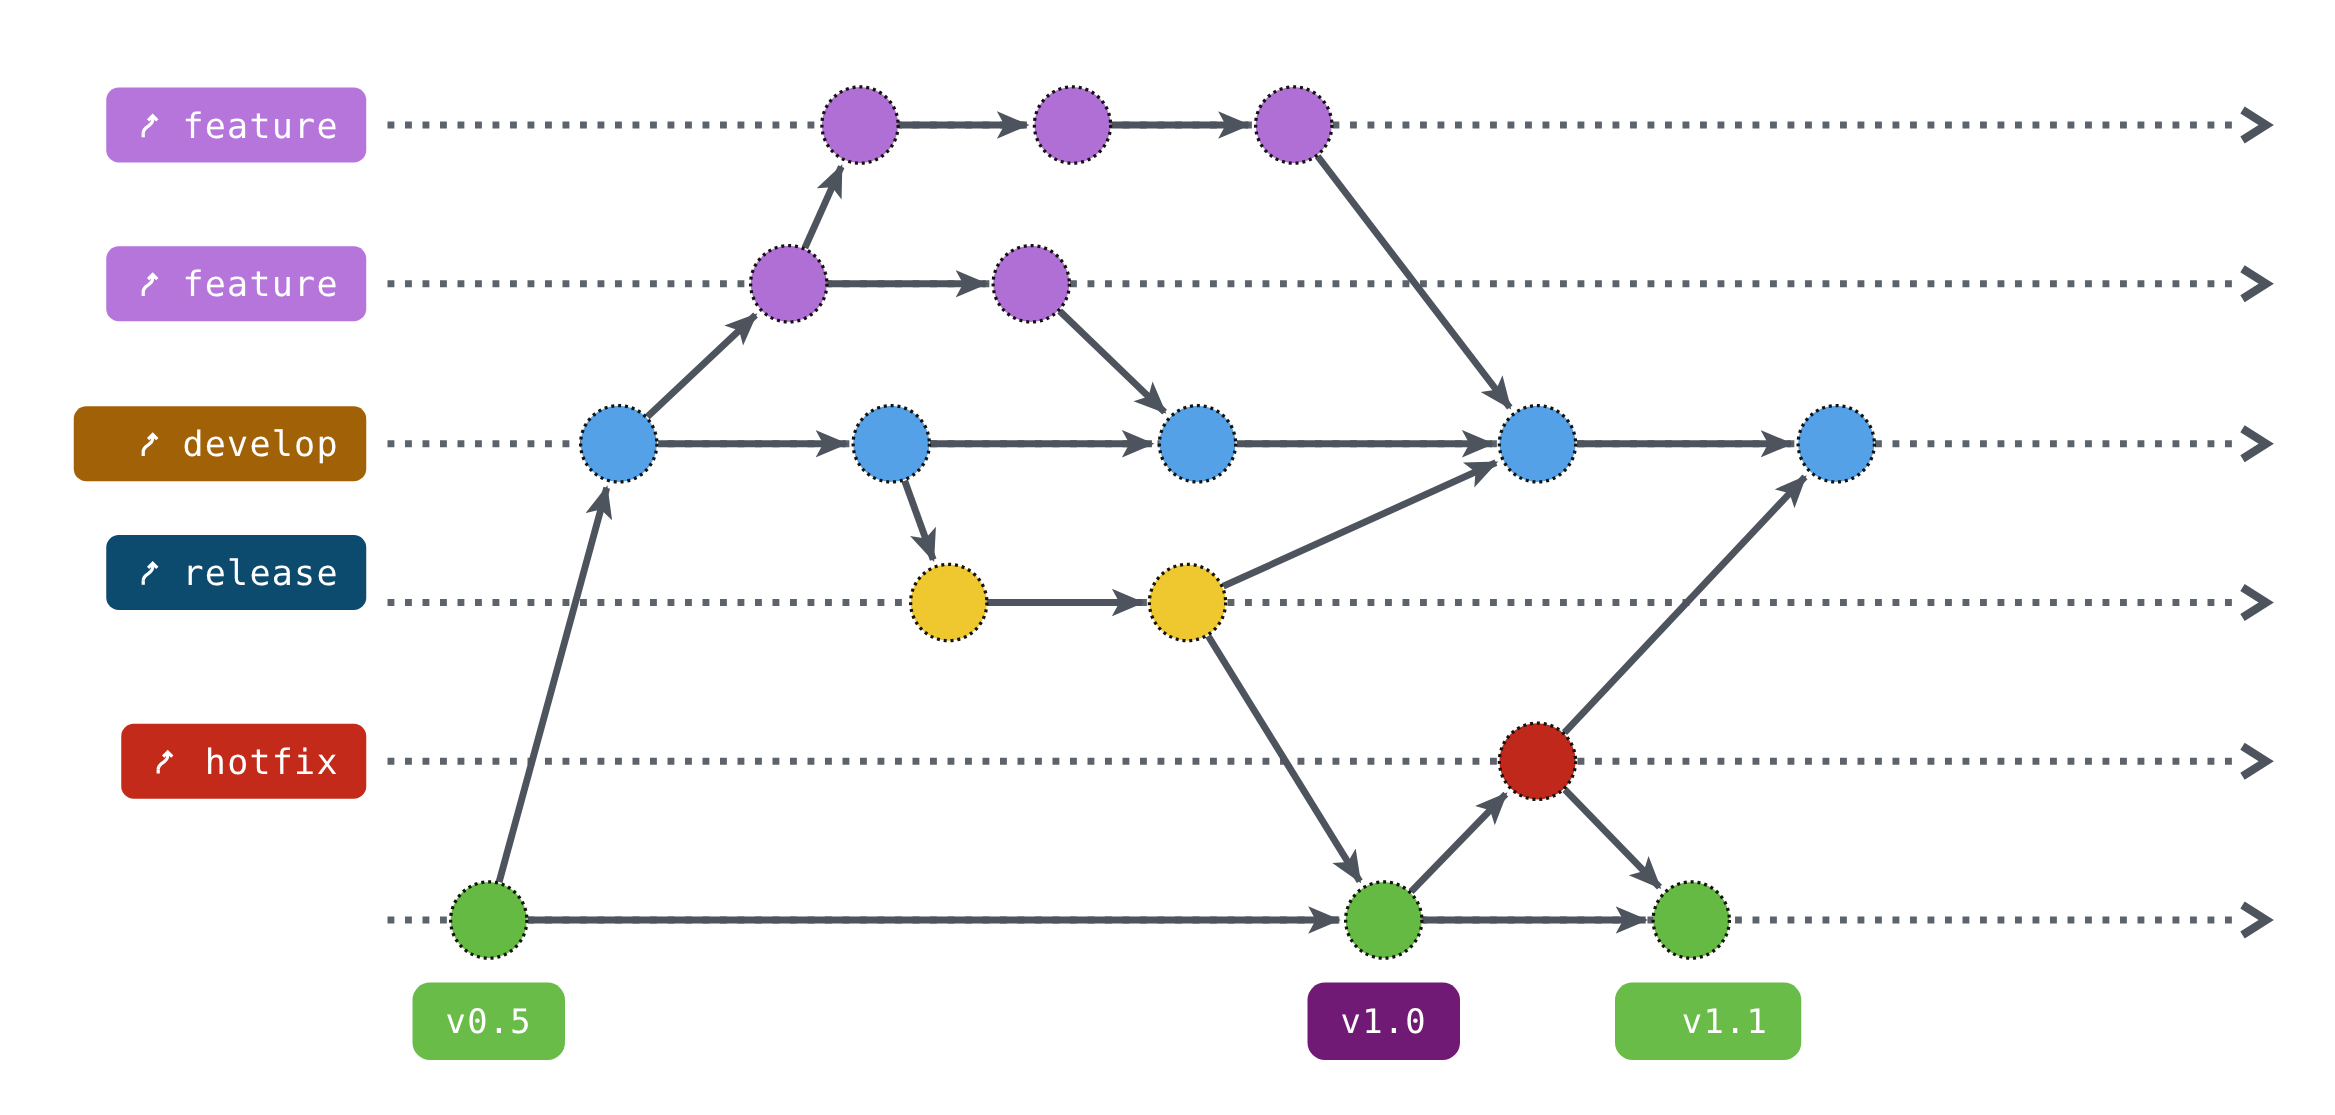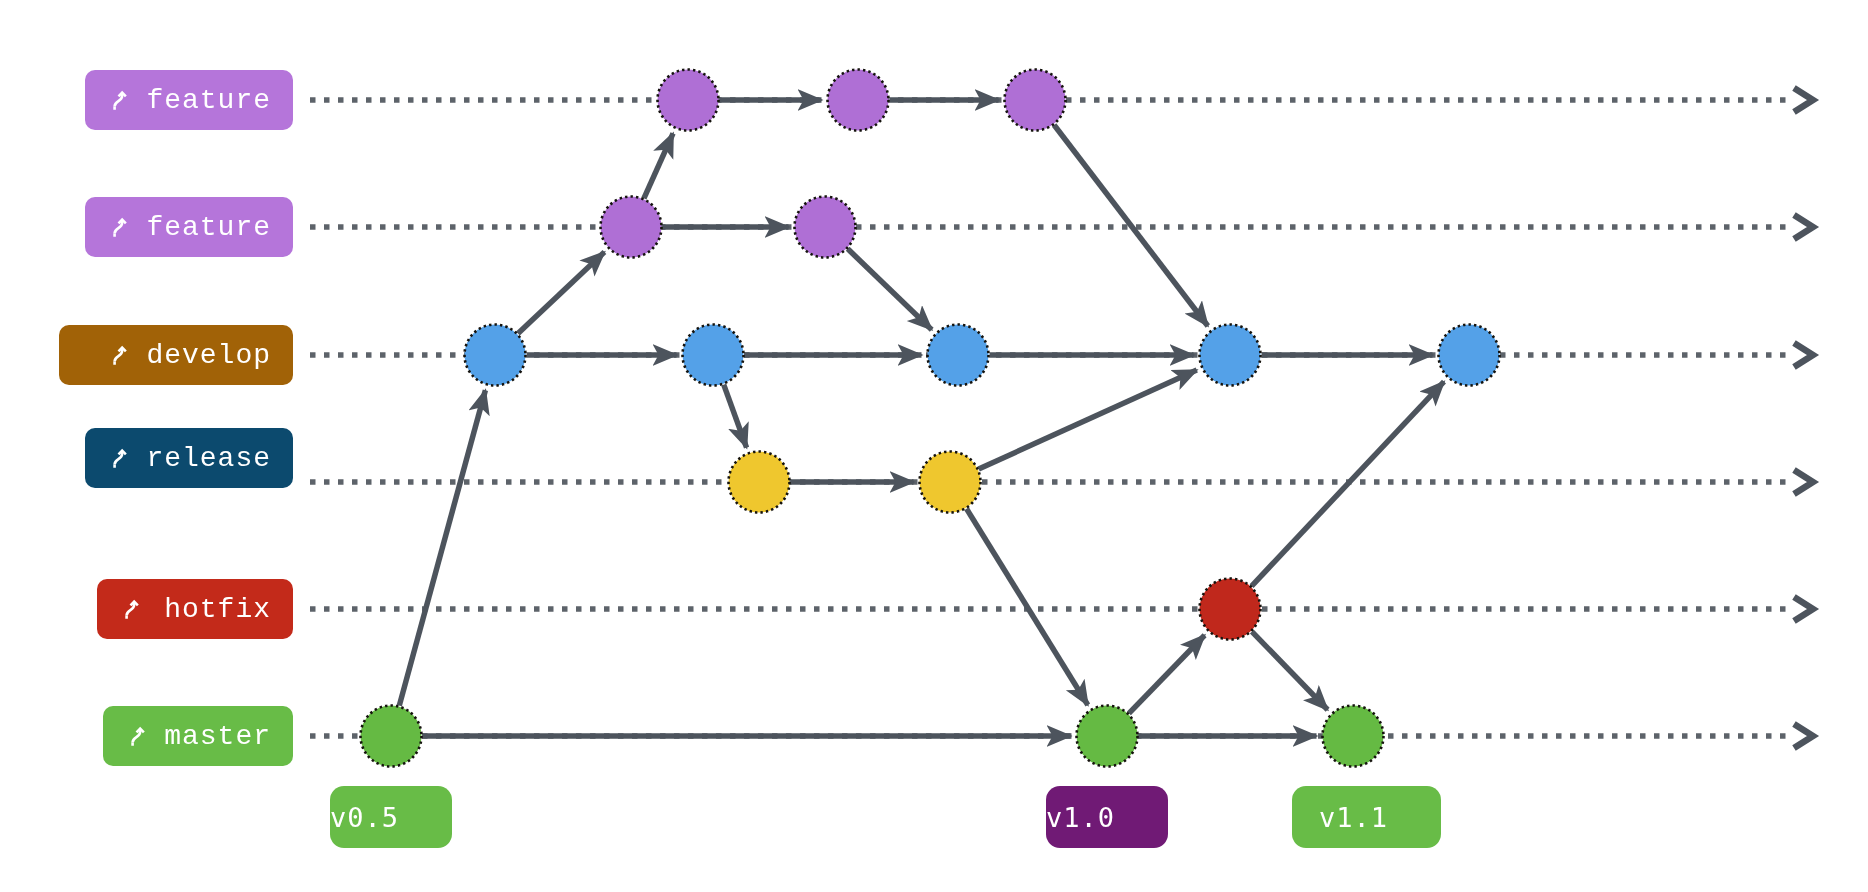--- a/index.html
+++ b/index.html
@@ -1,24 +1,24 @@
 <!DOCTYPE html>
 <html><head>
 <meta charset="utf-8">
 <style>
   html,body{margin:0;padding:0;background:#ffffff;}
   .stage{position:relative;width:1868px;height:892px;background:#ffffff;overflow:hidden;
          font-family:"DejaVu Sans Mono","Liberation Mono",monospace;}
   #graph{position:absolute;left:0;top:0;}
   .branch-label{position:absolute;right:1575px;height:60px;display:flex;align-items:center;
          gap:13px;padding:0 22px;border-radius:10px;color:#ffffff;font-size:28px;
-         letter-spacing:1px;box-sizing:border-box;font-family:Liberation Mono, monospace;}
+         letter-spacing:1px;box-sizing:border-box;}
   .bicon{flex:0 0 auto;}
   .tag{position:absolute;width:122px;height:62px;border-radius:14px;color:#ffffff;
-       font-size:27px;display:flex;align-items:center;
+       font-size:27px;display:flex;align-items:center;justify-content:center;
        letter-spacing:1px;}
 </style>
 </head>
 <body>
 
 <div class="stage">
   <svg id="graph" width="1868" height="892" viewBox="0 0 1868 892">
       <defs>
         <marker id="ah" markerUnits="userSpaceOnUse" markerWidth="30" markerHeight="24" refX="24" refY="11" orient="auto">
           <path d="M0,0 L26,11 L0,22 L6,11 Z" fill="#4d545d"></path>
@@ -118,30 +118,20 @@
   <div class="branch-label" style="top: 579px; background: rgb(195, 42, 26); gap: 19px;">
     <svg class="bicon" width="26" height="26" viewBox="0 0 24 24">
       <g fill="none" stroke="#ffffff" stroke-width="2.4">
         <path d="M7 21v-3"></path>
           <path d="M7 18c0-5.5 7-4.5 7-10v-2.5"></path>
           <path d="M10.6 8.6L14 5.2l3.4 3.4"></path>
       </g>
     </svg>
     <span>hotfix</span>
   </div>
-  <div class="branch-label" style="top: 706px; background: rgb(104, 188, 71);">
-    <svg class="bicon" width="26" height="26" viewBox="0 0 24 24">
-      <g fill="none" stroke="#ffffff" stroke-width="2.4">
-        <path d="M7 21v-3"></path>
-          <path d="M7 18c0-5.5 7-4.5 7-10v-2.5"></path>
-          <path d="M10.6 8.6L14 5.2l3.4 3.4"></path>
-      </g>
-    </svg>
-    <span>master</span>
-  </div>
 
   <div class="tag" style="left: 330px; top: 786px; background: rgb(104, 188, 71);">
     <span>v0.5</span>
   </div>
   <div class="tag" style="left: 1046px; top: 786px; background: #701a75;">
     <span>v1.0</span>
   </div>
   <div class="tag" style="left: 1292px; top: 786px; background: rgb(104, 188, 71); padding-left: 27px;">
     <span>v1.1</span>
   </div>

